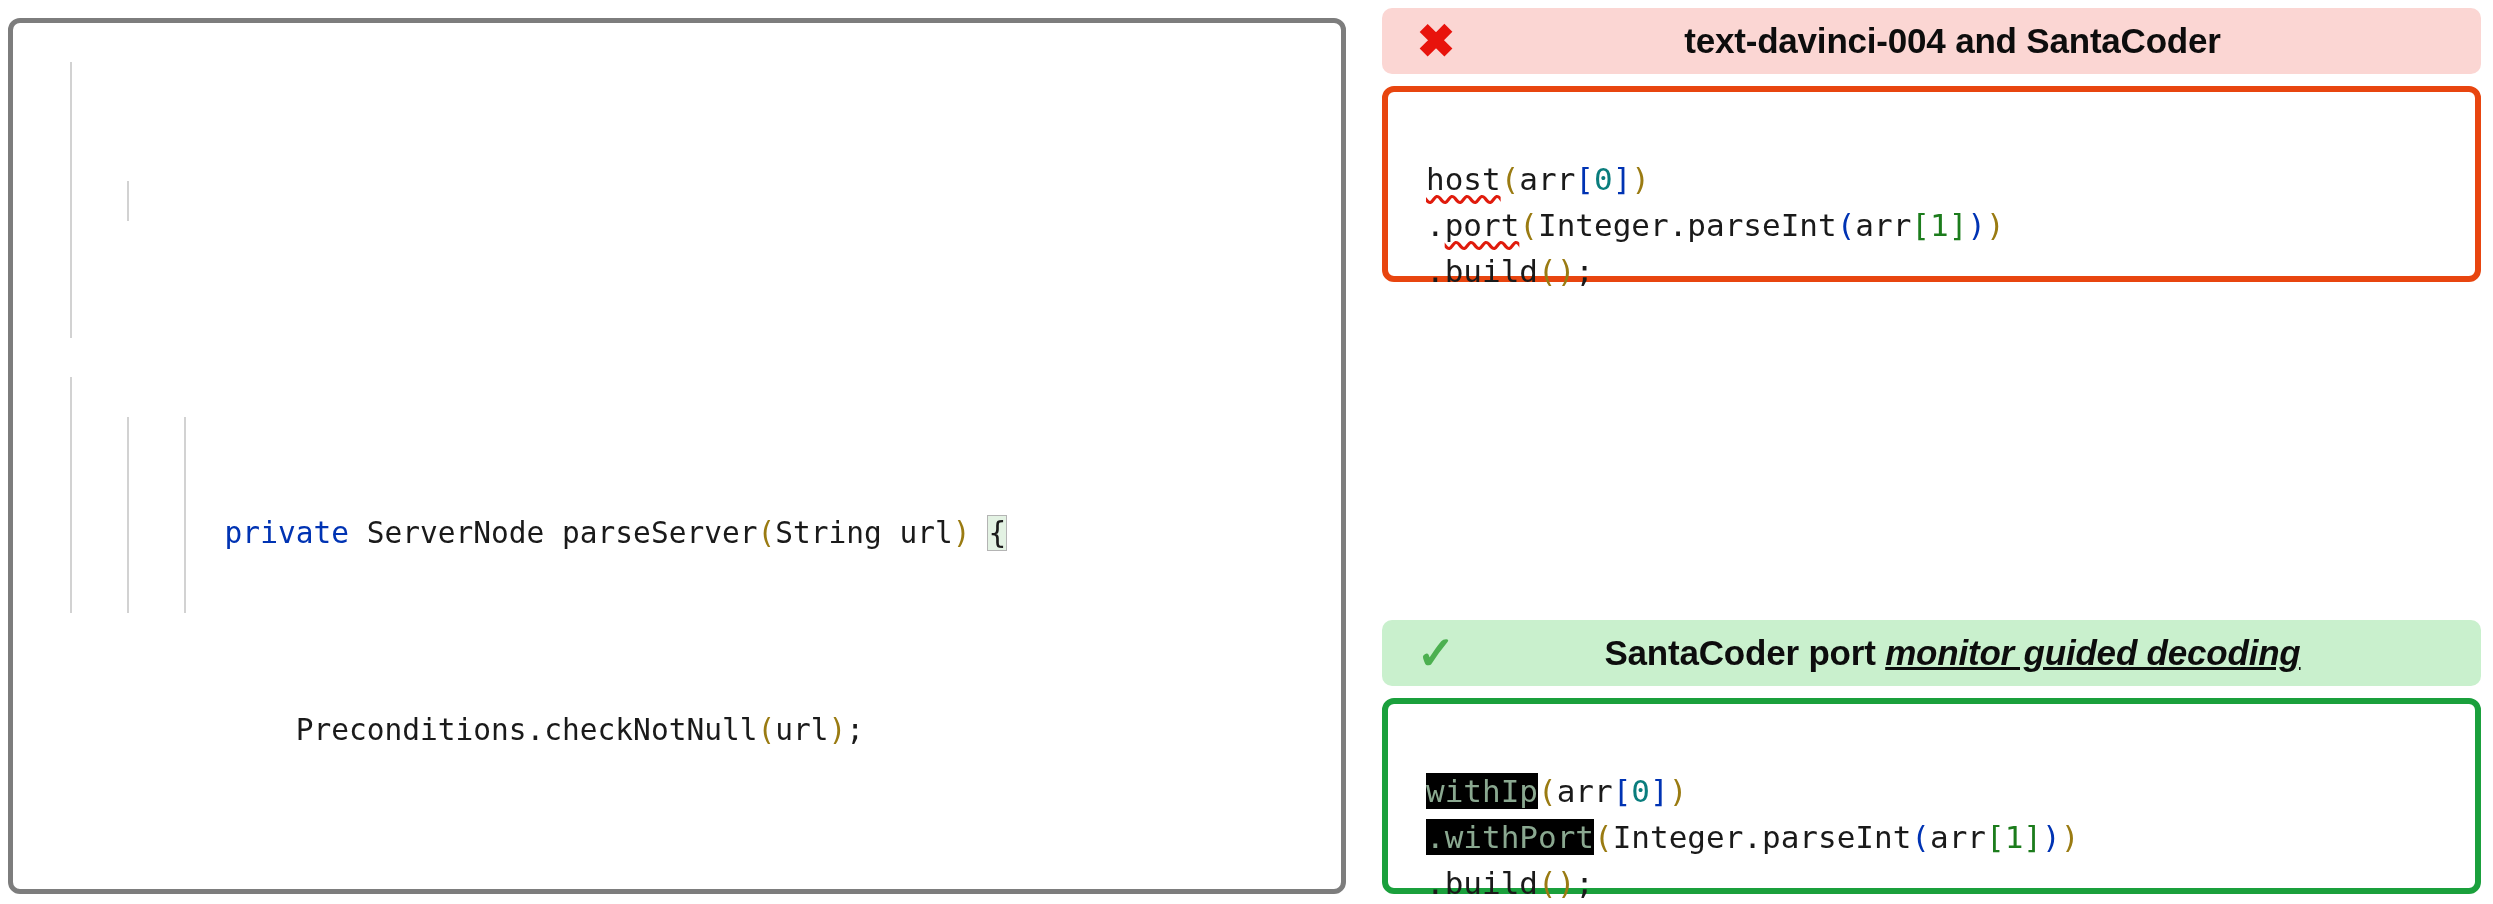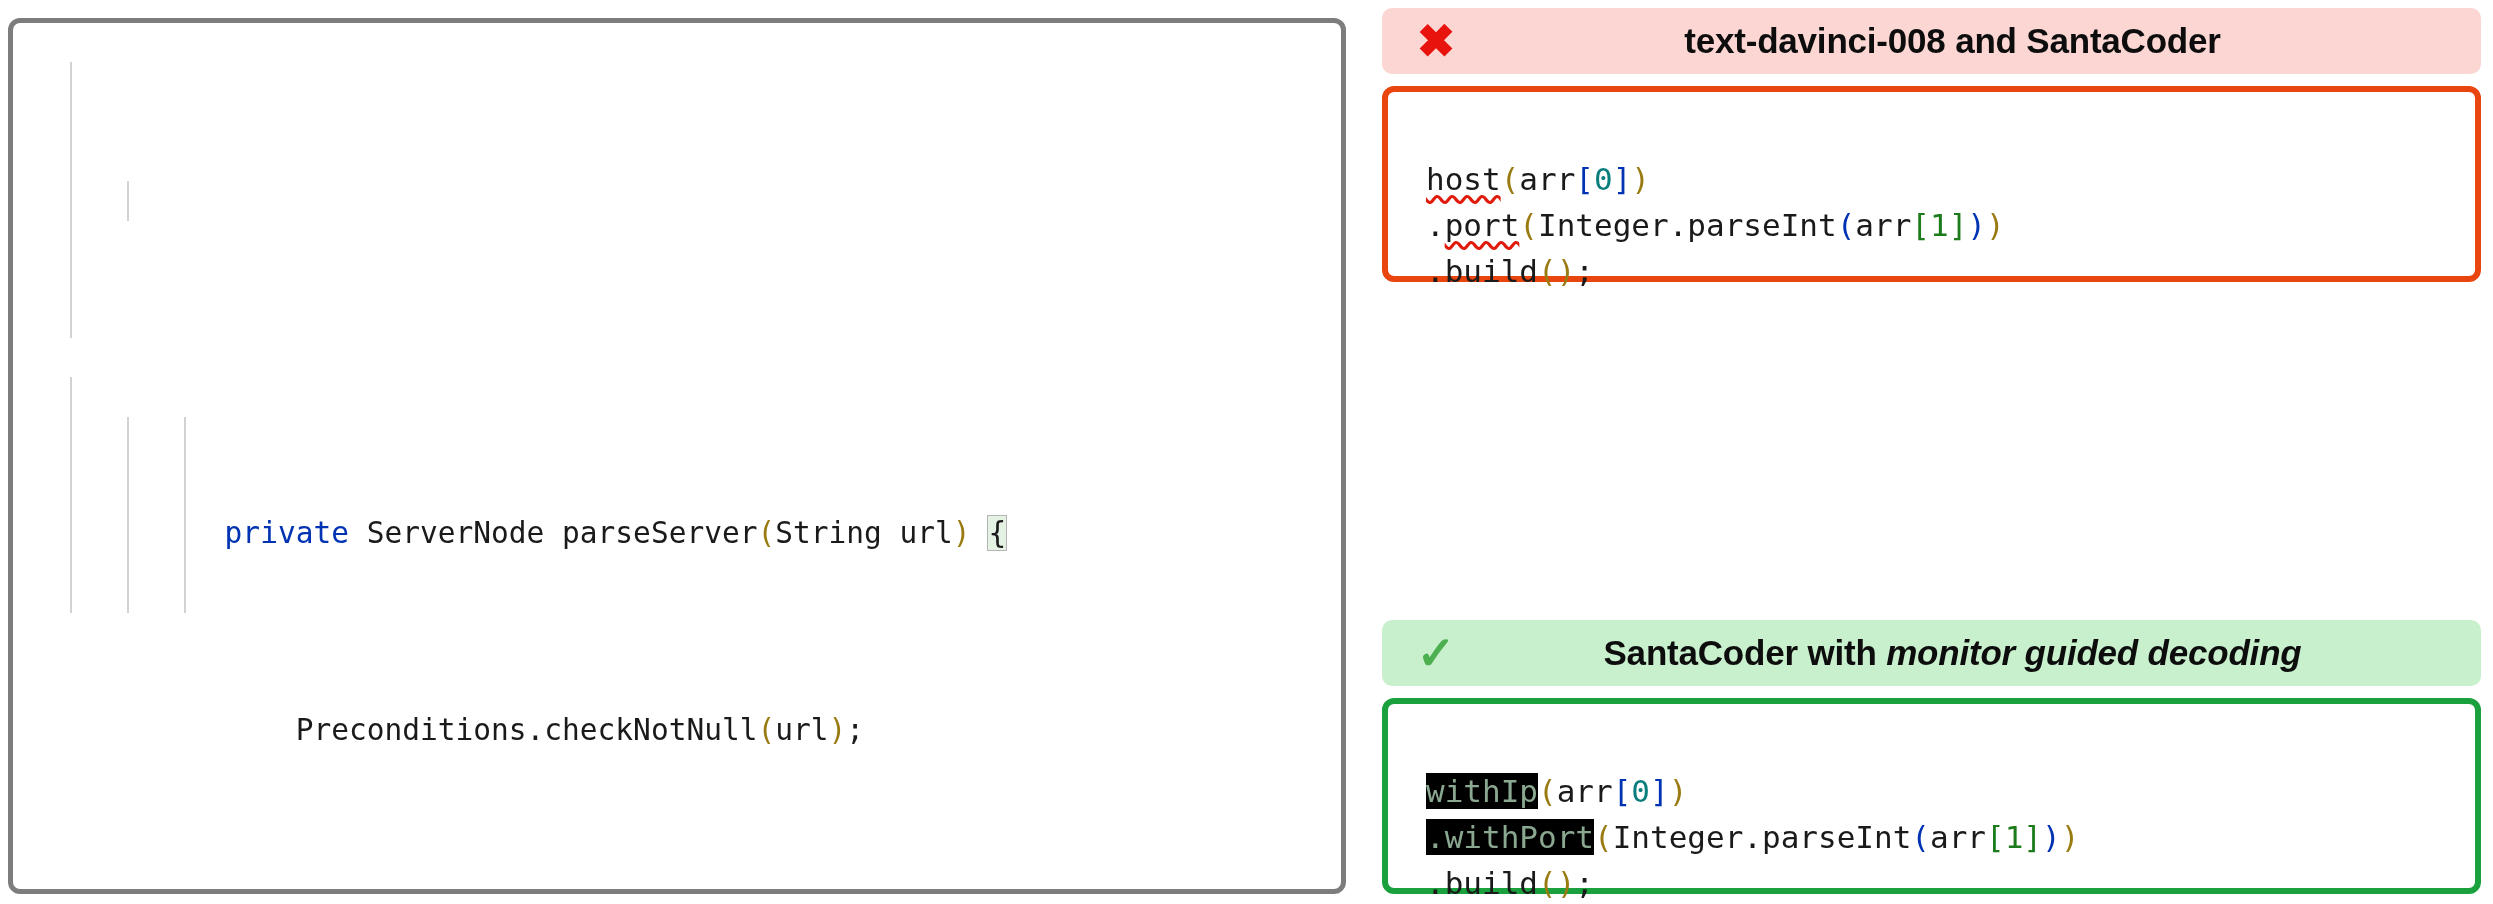--- a/index.html
+++ b/index.html
@@ -132,20 +132,21 @@
     font-size: 35px;
     font-weight: bold;
     color: #0d0d0d;
     letter-spacing: -0.2px;
     flex: 1 1 auto;
     text-align: center;
     padding-right: 30px;
   }
   .banner-title em {
     font-style: italic;
+    text-decoration: underline;
   }
 
   .snippet {
     margin-top: 12px;
     background: #ffffff;
     border-radius: 12px;
     box-sizing: border-box;
     padding: 18px 12px 18px 38px;
     font-family: "DejaVu Sans Mono", monospace;
     font-size: 31px;
@@ -232,34 +233,34 @@
         
 
       </div>
     </div>
   </div>
 
   <div class="right-panel">
 
     <div class="banner bad">
       <span class="banner-mark mark-x">✖</span>
-      <span class="banner-title">text-davinci-008 and SantaCoder</span>
+      <span class="banner-title">text-davinci-004 and SantaCoder</span>
     </div>
 
     <div class="snippet bad">
 <span class="err">host</span><span class="paren">(</span><span>arr</span><span class="brk">[</span><span class="zero">0</span><span class="brk">]</span><span class="paren">)</span>
 <span>.</span><span class="err">port</span><span class="paren">(</span><span>Integer</span><span>.</span><span>parseInt</span><span class="brk">(</span><span>arr</span><span class="brk2">[</span><span class="brk2">1</span><span class="brk2">]</span><span class="brk">)</span><span class="paren">)</span>
 <span>.</span><span>build</span><span class="paren">()</span><span>;</span>
     </div>
 
     <div class="spacer"></div>
 
     <div class="banner good">
       <span class="banner-mark mark-check">✓</span>
-      <span class="banner-title"><span>SantaCoder with </span><em>monitor guided decoding</em></span>
+      <span class="banner-title"><span>SantaCoder port </span><em>monitor guided decoding</em></span>
     </div>
 
     <div class="snippet good">
 <span class="ok-hl">withIp</span><span class="paren">(</span><span>arr</span><span class="brk">[</span><span class="zero">0</span><span class="brk">]</span><span class="paren">)</span>
 <span class="ok-hl">.withPort</span><span class="paren">(</span><span>Integer</span><span>.</span><span>parseInt</span><span class="brk">(</span><span>arr</span><span class="brk2">[</span><span class="brk2">1</span><span class="brk2">]</span><span class="brk">)</span><span class="paren">)</span>
 <span>.</span><span>build</span><span class="paren">()</span><span>;</span>
     </div>
 
   </div>
 </div>

